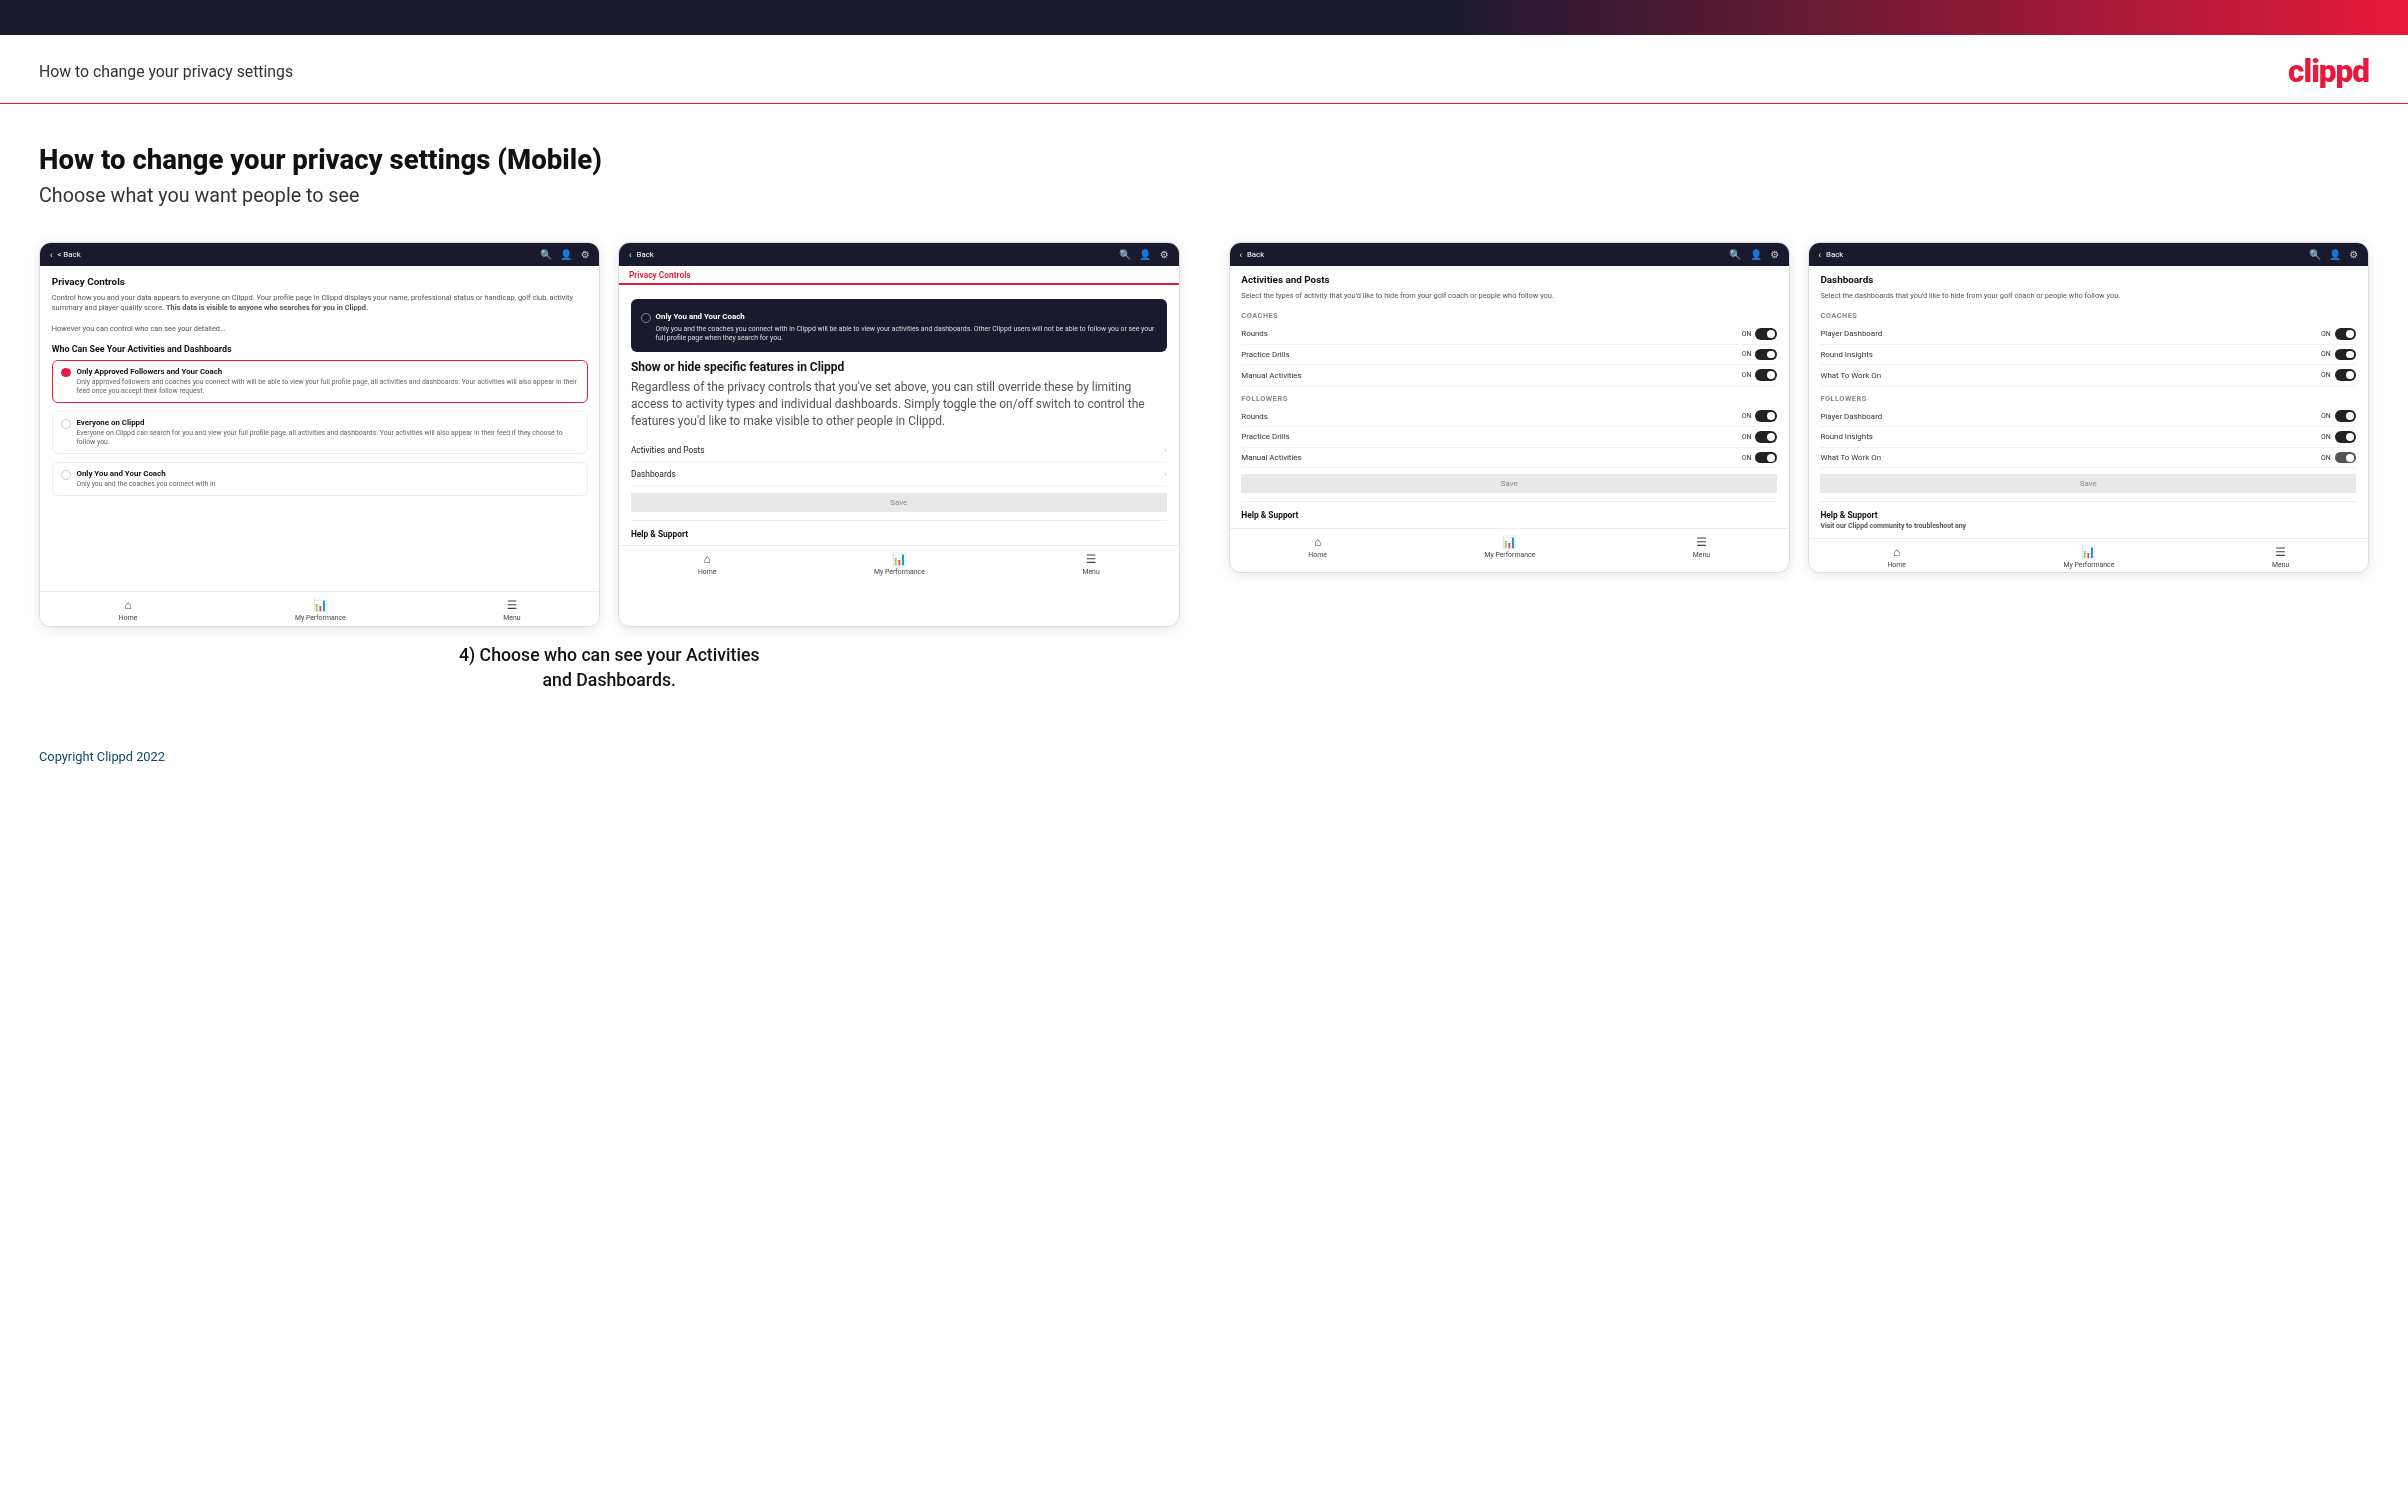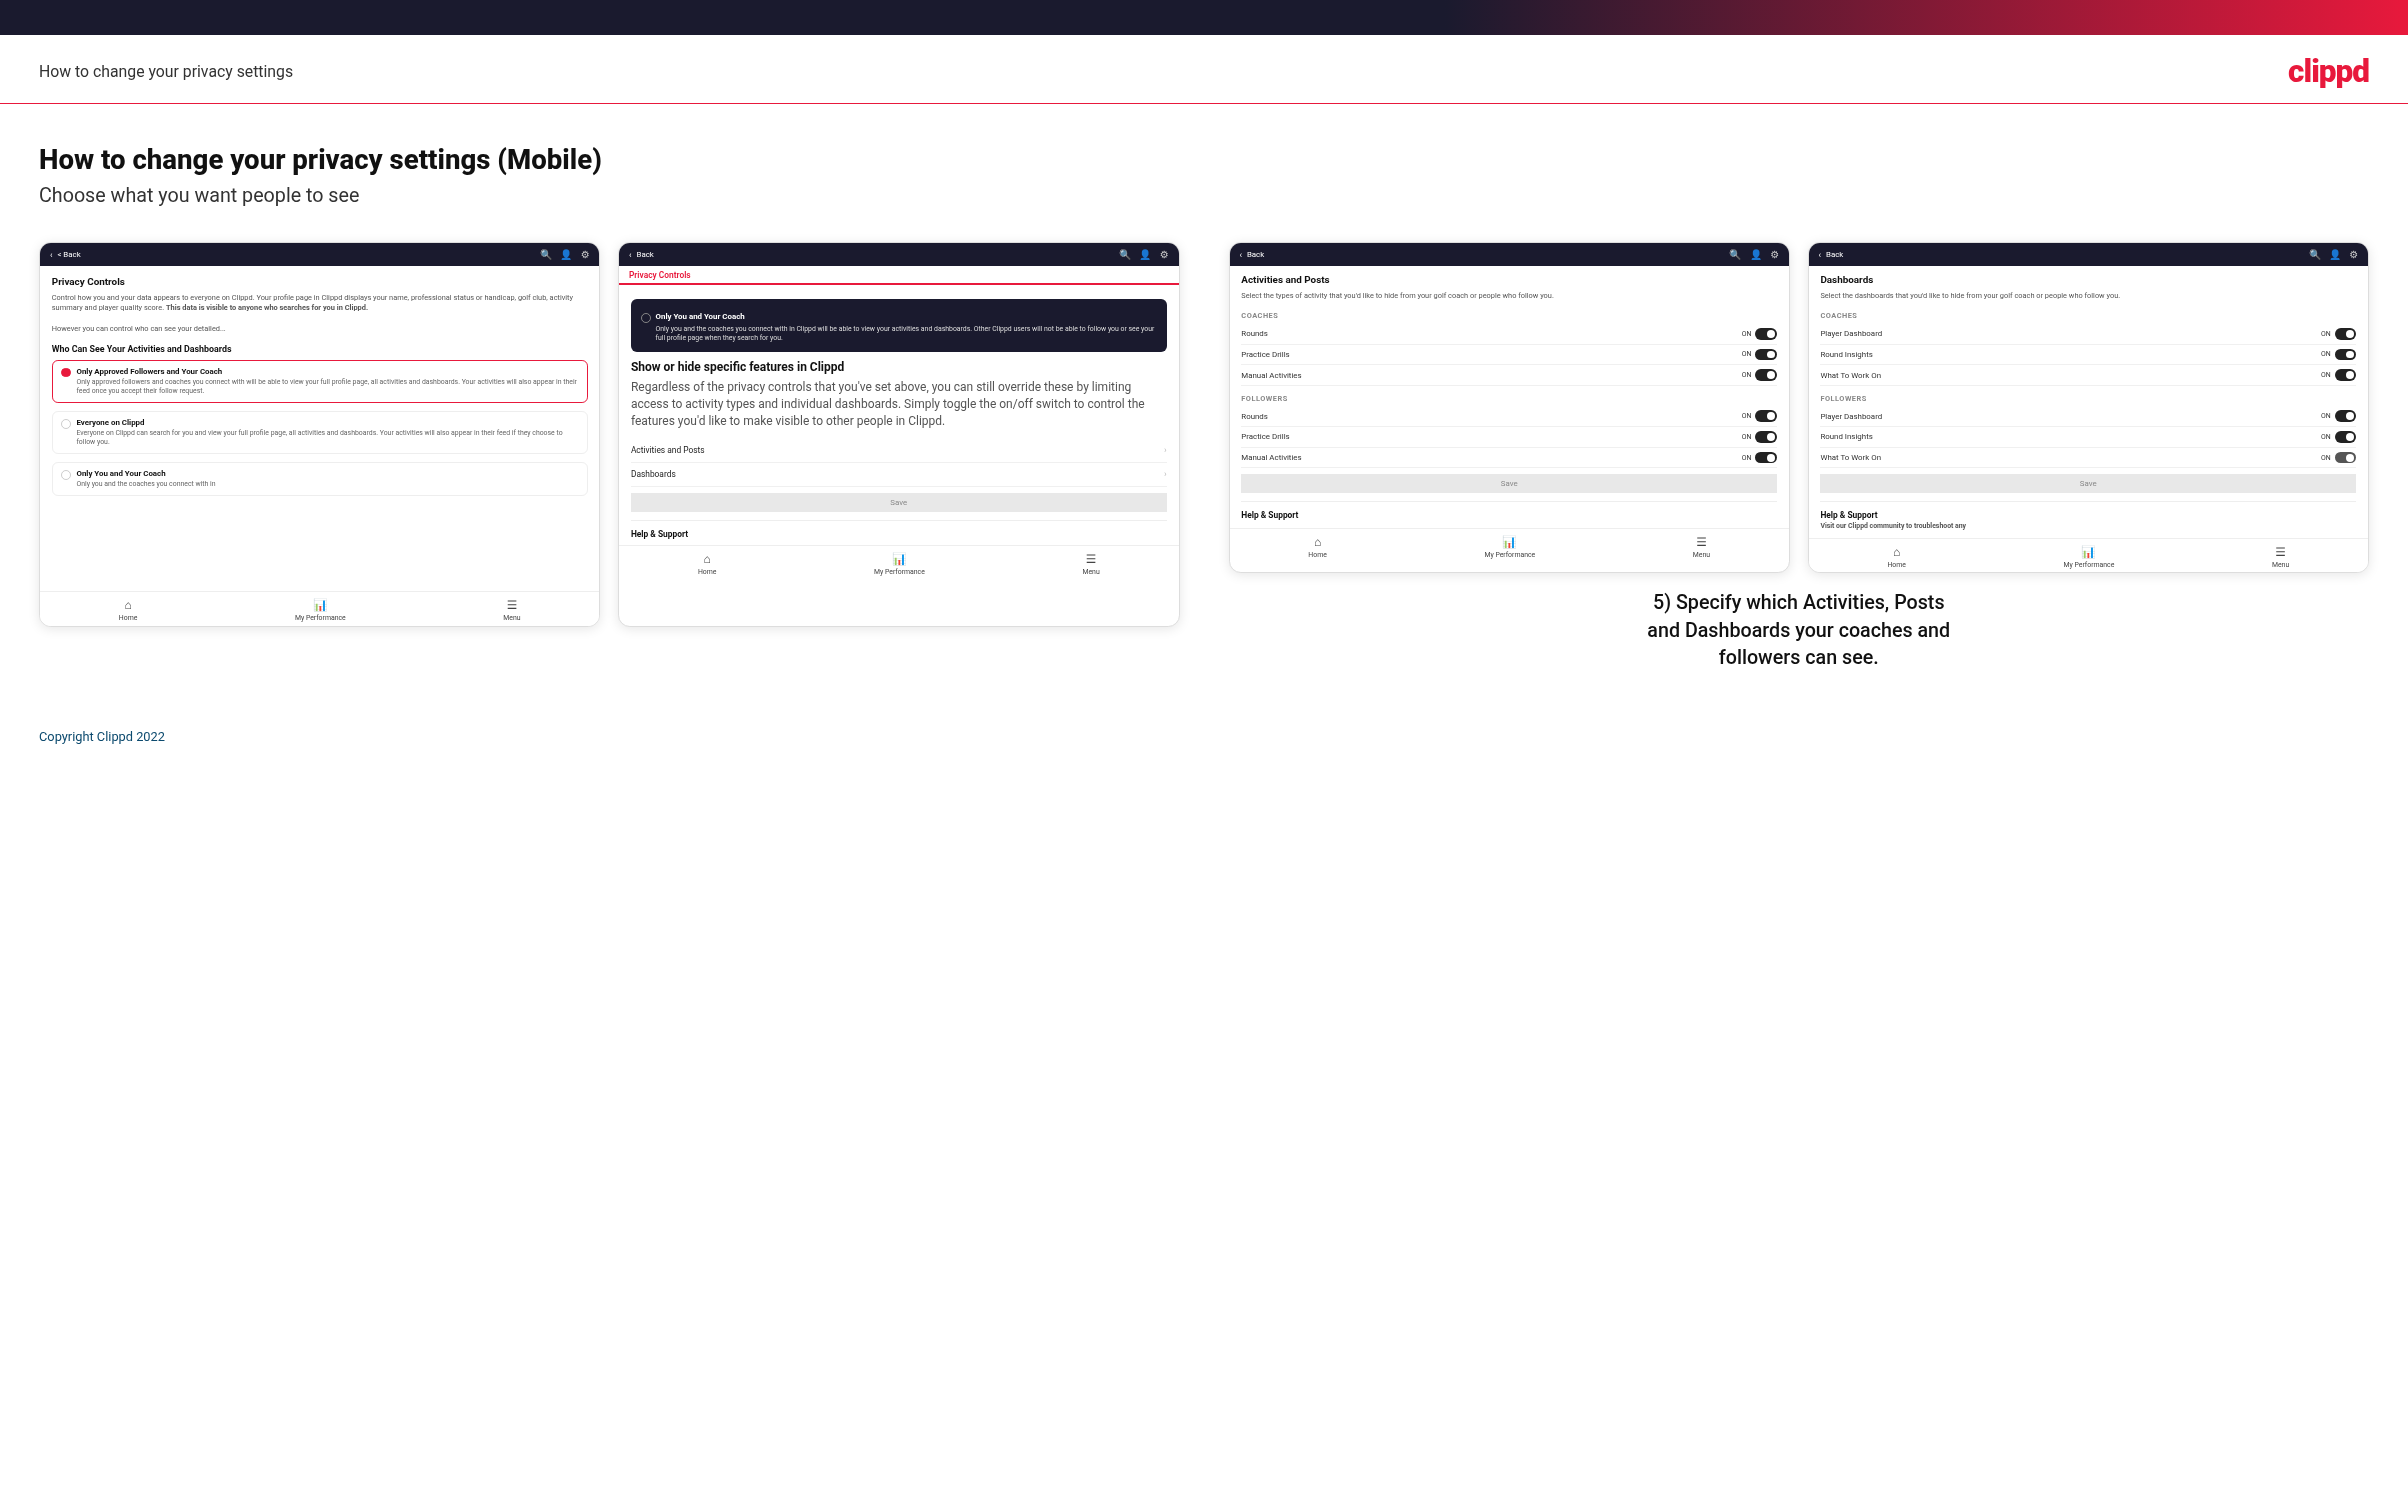--- a/index.html
+++ b/index.html
@@ -472,20 +472,21 @@
               <span>My Performance</span>
             </div>
             <div class="mock-bottom-nav-item">
               <span class="mock-bottom-icon">☰</span>
               <span>Menu</span>
             </div>
           </div>
         </div>
 
       </div>
+      <div class="caption">4) Choose who can see your Activities and Dashboards.</div>
     </div>
 
     <div class="group-section">
       <div class="screens-pair">
 
         <div class="mobile-mockup">
           <div class="mock-nav">
             <div class="mock-nav-left">
               <span>‹</span>
               <span style="margin-left:2px;font-size:7.9px;">Back</span>
@@ -644,21 +645,20 @@
               <span>My Performance</span>
             </div>
             <div class="mock-bottom-nav-item">
               <span class="mock-bottom-icon">☰</span>
               <span>Menu</span>
             </div>
           </div>
         </div>
 
       </div>
-      <div class="caption caption-large">5) Specify which Activities, Posts and Dashboards your  coaches and followers can see.</div>
     </div>
 
   </div>
 </div>
 
 <div class="page-footer">
   <span>Copyright Clippd 2022</span>
 </div>
 
 

